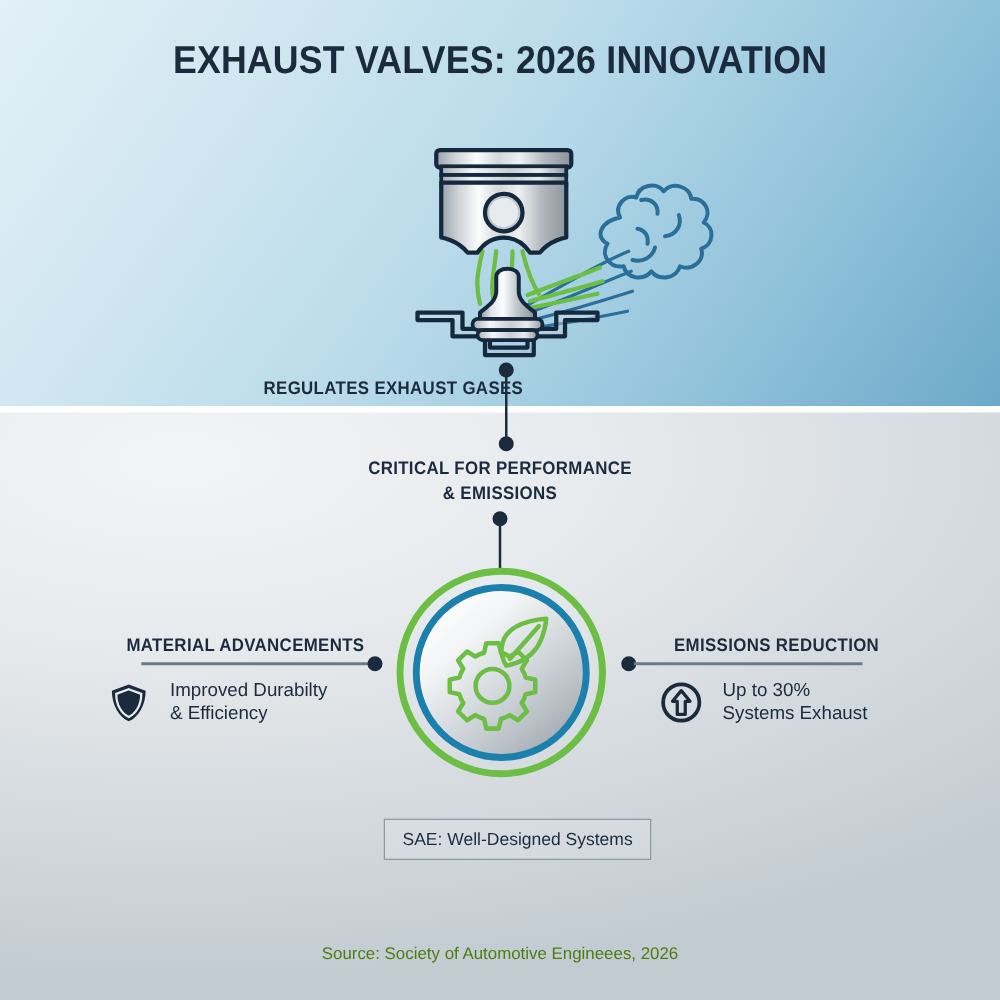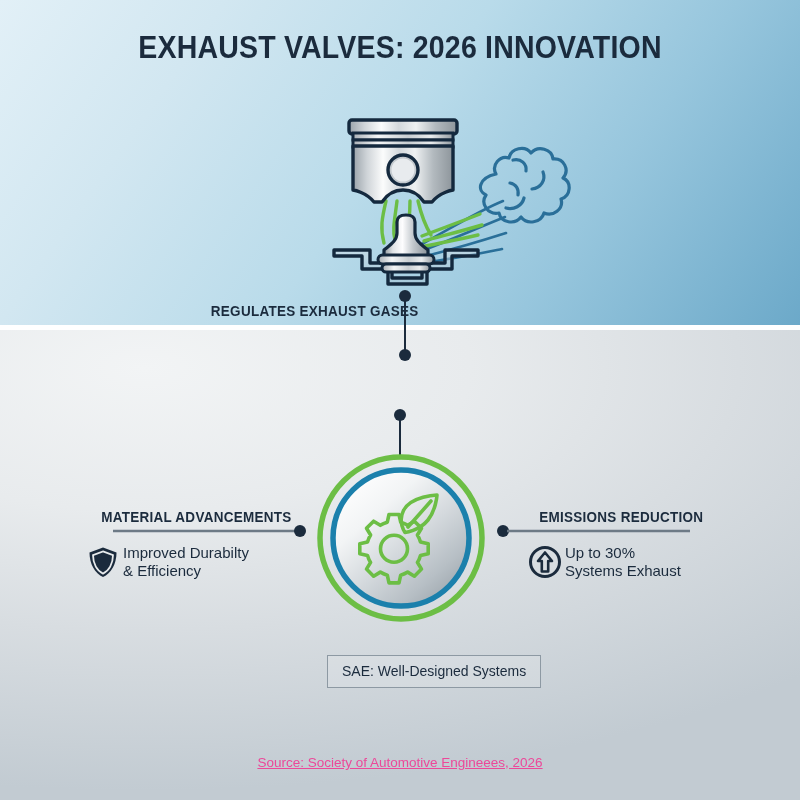--- a/index.html
+++ b/index.html
@@ -106,21 +106,21 @@
     position: absolute;
     left: 315px; top: 452px;
     width: 172px; height: 172px;
   }
 
   
   .stat {
     position: absolute;
     display: flex;
     align-items: center;
-    gap: 3px;
+    gap: 16px;
   }
   .stat-left  { left: 86px;  top: 544px; }
   .stat-right { left: 528px; top: 544px; }
   .stat-icon {
     width: 34px; height: 34px;
     flex: 0 0 34px;
   }
   .stat-text {
     font-size: 15px;
     line-height: 18px;
@@ -133,33 +133,31 @@
   
   .tagbox {
     position: absolute;
     left: 307px; top: 655px;
     padding: 7px 14px 8px 14px;
     border: 1px solid #8d99a3;
     background: rgba(255,255,255,0.14);
     font-size: 14px;
     color: #1b2b3d;
     white-space: nowrap;
-    margin-left: 20px;
   }
 
   
   .source {
     position: absolute;
     left: 0; top: 755px;
     width: 800px;
     text-align: center;
     font-size: 13.5px;
-    color: #ec4899;
+    color: #4d7c0f;
     white-space: nowrap;
-    text-decoration: underline;
   }
 </style>
 </head>
 <body>
 
 <div id="infographic">
 
   <div class="panel-top"></div>
   <div class="panel-divider"></div>
   <div class="panel-bottom"></div>
@@ -270,20 +268,24 @@
 
     <line x1="113" y1="531" x2="296" y2="531" stroke="#6d7a86" stroke-width="2.4"></line>
     <circle cx="300" cy="531" r="6" fill="#1b2b3d"></circle>
 
     <circle cx="503" cy="531" r="6" fill="#1b2b3d"></circle>
     <line x1="507" y1="531" x2="690" y2="531" stroke="#6d7a86" stroke-width="2.4"></line>
   </svg>
 
   <div class="label-caps lbl-regulates">REGULATES EXHAUST GASES</div>
 
+  <div class="label-caps lbl-critical">
+    <span class="l1">CRITICAL FOR PERFORMANCE</span>
+    <span class="l2">&amp; EMISSIONS</span>
+  </div>
 
   <svg class="badge" viewBox="0 0 172 172" xmlns="http://www.w3.org/2000/svg">
     <defs>
       <linearGradient id="discG" x1="0.12" y1="0.05" x2="0.9" y2="0.95">
         <stop offset="0%" stop-color="#ffffff"></stop>
         <stop offset="28%" stop-color="#f2f4f5"></stop>
         <stop offset="55%" stop-color="#d4d9dd"></stop>
         <stop offset="80%" stop-color="#b7bfc5"></stop>
         <stop offset="100%" stop-color="#9aa3aa"></stop>
       </linearGradient>

